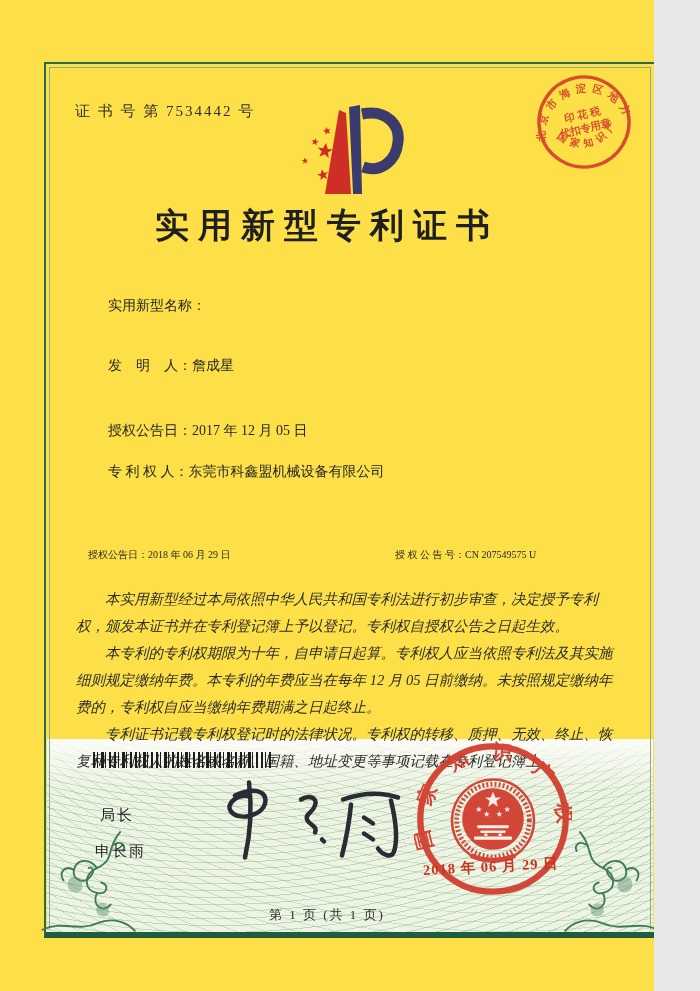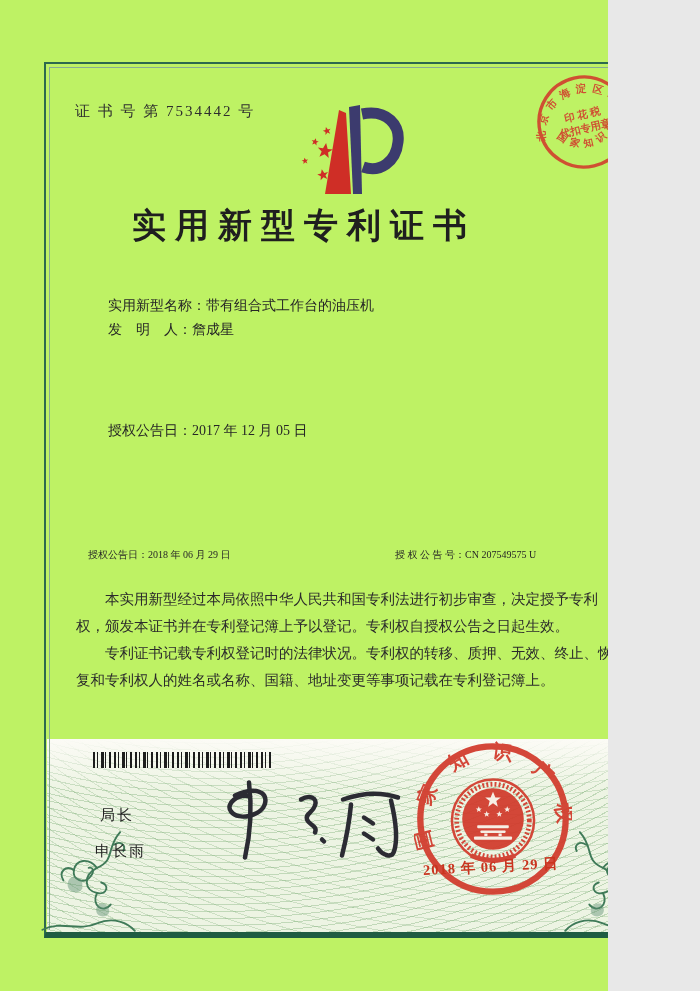--- a/index.html
+++ b/index.html
@@ -1,17 +1,17 @@
 <!DOCTYPE html>
 <html><head>
 <meta charset="utf-8">
 <style>
   html,body{margin:0;padding:0;background:#e8e8e8;}
-  .page{position:relative;width:608px;height:991px;background:#bef264;overflow:hidden;
-        font-family:"Liberation Serif","DejaVu Serif",serif;color:#262626;}
+  .page{position:relative;width:608px;height:991px;background:#fde047;overflow:hidden;
+        font-family:"Liberation Serif","DejaVu Serif",serif;color:#262626;padding-left:46px;}
   
   .band{position:absolute;left:47px;top:739px;width:606px;height:193px;
         background-color:#edf4e3;
         background-image:
           repeating-radial-gradient(circle 1400px at 28% -640px, rgba(110,165,105,.35) 0 1px, transparent 1px 7px),
           repeating-radial-gradient(circle 1500px at 76% -600px, rgba(110,165,105,.26) 0 1px, transparent 1px 9px);}
   .band::before{content:"";position:absolute;left:0;top:0;right:0;height:52px;
         background:linear-gradient(#fcfbf6,rgba(252,251,246,0));}
   .frame{position:absolute;left:44px;top:62px;width:612px;height:876px;box-sizing:border-box;
          border:2px solid #2c6a4e;border-bottom:6px solid #1f5c42;}
@@ -28,21 +28,21 @@
   
   .row{position:absolute;left:88px;display:flex;align-items:flex-start;font-size:14px;line-height:22px;}
   .flabel{flex:0 0 80px;white-space:nowrap;margin-left:20px;}
   .fvalue{white-space:nowrap;}
   .fvalue.addr{white-space:normal;max-width:394px;line-height:22px;}
   .row2{position:absolute;left:88px;top:544px;width:560px;font-size:10px;line-height:22px;}
   .pair-right{position:absolute;left:307px;top:0;}
   
   .paras{position:absolute;left:76px;top:586px;width:548px;}
   .paras p{margin:0;text-indent:2em;font-size:14.5px;line-height:27px;
-           color:#2b2b2b;}
+           font-style:italic;color:#2b2b2b;}
   
   .barcode{position:absolute;left:93px;top:752px;width:178px;height:16px;
     background-image:repeating-linear-gradient(90deg,#1d1d1d 0 2px,transparent 2px 4px,
       #1d1d1d 4px 5px,transparent 5px 8px,#1d1d1d 8px 11px,transparent 11px 12px,
       #1d1d1d 12px 13px,transparent 13px 16px,#1d1d1d 16px 18px,transparent 18px 21px);}
   .sig-title{position:absolute;left:100px;top:806px;font-size:15px;letter-spacing:2px;
              font-family:"Liberation Sans","DejaVu Sans",sans-serif;color:#222;text-align:right;}
   .sig-name{position:absolute;left:95px;top:842px;font-size:15px;letter-spacing:2px;
              font-family:"Liberation Sans","DejaVu Sans",sans-serif;color:#222;}
   .signature{position:absolute;left:205px;top:776px;width:200px;height:88px;}
@@ -119,37 +119,41 @@
     <text x="50" y="60" text-anchor="middle" font-size="10.5" fill="#d23a2c" font-weight="bold">代扣专用章</text>
     <text font-size="10" fill="#d23a2c" font-weight="bold">
       <textPath href="#arcB" startOffset="4" textLength="100">国家知识产权局</textPath>
     </text>
   </svg>
 
   <div class="title">实用新型专利证书</div>
 
   <div class="row" style="top:295px">
     <span class="flabel">实用新型名称：</span>
-    <span class="fvalue">带有组合式工作台的油压机</span>
-  </div>
-  <div class="row" style="top:319px">
+  </div>
+  <div class="row" style="top:355px">
     <span class="flabel">发　明　人：</span>
     <span class="fvalue">詹成星</span>
   </div>
   <div class="row" style="top:420px">
     <span class="flabel">授权公告日：</span>
     <span class="fvalue">2017 年 12 月 05 日</span>
   </div>
+  <div class="row" style="top:461px">
+    <span class="flabel">专 利 权 人：</span>
+    <span class="fvalue">东莞市科鑫盟机械设备有限公司</span>
+  </div>
   <div class="row2">
     <span>授权公告日：</span><span>2018 年 06 月 29 日</span>
     <span class="pair-right"><span>授 权 公 告 号：</span><span>CN 207549575 U</span></span>
   </div>
 
   <div class="paras">
     <p>本实用新型经过本局依照中华人民共和国专利法进行初步审查，决定授予专利权，颁发本证书并在专利登记簿上予以登记。专利权自授权公告之日起生效。</p>
+    <p>本专利的专利权期限为十年，自申请日起算。专利权人应当依照专利法及其实施细则规定缴纳年费。本专利的年费应当在每年 12 月 05 日前缴纳。未按照规定缴纳年费的，专利权自应当缴纳年费期满之日起终止。</p>
     <p>专利证书记载专利权登记时的法律状况。专利权的转移、质押、无效、终止、恢复和专利权人的姓名或名称、国籍、地址变更等事项记载在专利登记簿上。</p>
   </div>
 
   <div class="barcode"></div>
 
   <div class="sig-title">局长</div>
   <div class="sig-name">申长雨</div>
 
   <svg class="signature" viewBox="0 0 200 85">
     <g fill="none" stroke="#2b2b33" stroke-width="4.5" stroke-linecap="round">
@@ -187,13 +191,14 @@
       <rect x="40" y="54" width="20" height="1.8" rx=".5"></rect>
       <rect x="42" y="57.2" width="16" height="1.6" rx=".5"></rect>
       <rect x="38" y="61" width="24" height="2.2" rx=".5"></rect>
       <rect x="44.5" y="59.2" width="2" height="1.6"></rect>
       <rect x="53.5" y="59.2" width="2" height="1.6"></rect>
     </g>
     <path d="M36,73 C44,77 56,77 64,73" fill="none" stroke="#d23a2c" stroke-width="3"></path>
   </svg>
   <div class="seal-date">2018 年 06 月 29 日</div>
 
+  <div class="footer">第 1 页 (共 1 页)</div>
 </div>
 
 </body></html>

